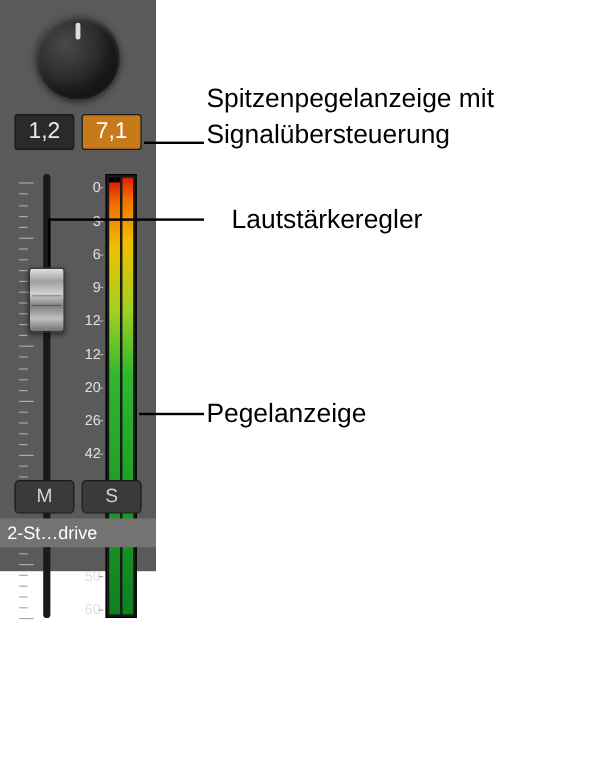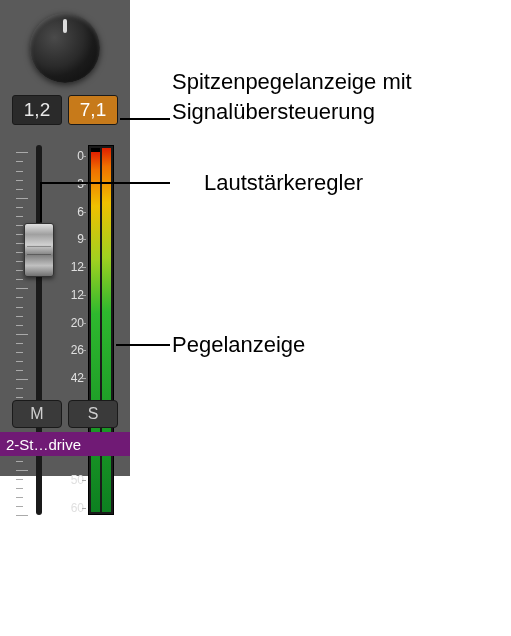--- a/index.html
+++ b/index.html
@@ -196,21 +196,21 @@
       align-items: center;
       justify-content: center;
       cursor: pointer;
     }
     .track-name {
       position: absolute;
       bottom: 20px;
       left: 0;
       width: 130px;
       height: 24px;
-      background: #701a75;
+      background: #737373;
       color: #fff;
       font-size: 15px;
       display: flex;
       align-items: center;
       padding: 0 6px;
       white-space: nowrap;
       overflow: hidden;
     }
     .callout {
       position: absolute;
@@ -330,18 +330,18 @@
     <div class="ms-button">S</div>
   </div>
 
   <div class="track-name">2-St…drive</div>
 </div>
 
 <div class="callout" style="left:172px; top:67px;">Spitzenpegelanzeige mit
 Signalübersteuerung</div>
 <div class="callout-line" style="left:120px; top:118px; width:50px; height:1.5px;"></div>
 
-<div class="callout" style="left:171px; top:168px;margin-left:33px;">Lautstärkeregler</div>
+<div class="callout" style="left:160px; top:168px;margin-left:33px;">Lautstärkeregler</div>
 <div class="callout-line" style="left:40px; top:182px; width:130px; height:1.5px;"></div>
 <div class="callout-line" style="left:40px; top:182px; width:1.5px; height:40px;"></div>
 
 <div class="callout" style="left:172px; top:330px;">Pegelanzeige</div>
 <div class="callout-line" style="left:116px; top:344px; width:54px; height:1.5px;"></div>
 
 </body></html>

